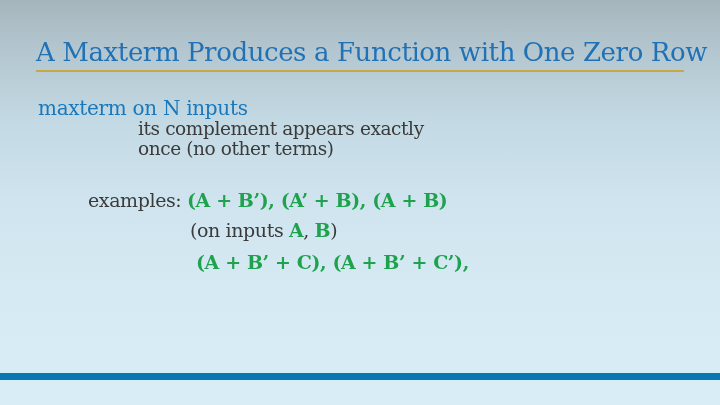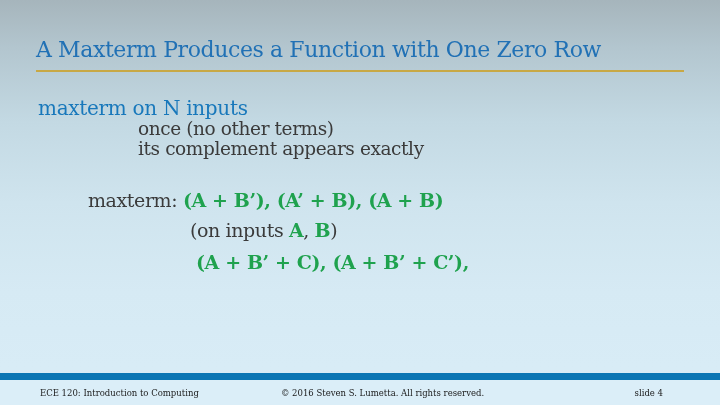--- a/index.html
+++ b/index.html
@@ -18,21 +18,21 @@
       #cfe4ee 50%,
       #d6eaf4 72%,
       var(--bg_bottom) 100%);
   }
 
   .title {
     position: absolute;
     left: 36px;
     top: 37px;
     width: 660px;
-    font-size: 22px;
+    font-size: 26px;
     letter-spacing: -0.4px;
     color: var(--title_blue);
     white-space: nowrap;
   }
 
   .title-rule {
     position: absolute;
     left: 36px;
     top: 70px;
     width: 648px;
@@ -108,39 +108,34 @@
 <body>
 
 <div class="slide">
 
   <div class="title">A Maxterm Produces a Function with One Zero Row</div>
   <div class="title-rule"></div>
 
   <div class="heading">maxterm on N inputs</div>
 
   <div class="definition">
+    <div>its complement appears exactly</div>
     <div>once (no other terms)</div>
-    <div>its complement appears exactly</div>
   </div>
 
   <div class="ex-line ex-label">
-    <span>maxterm: </span><span class="green">(A + B’), (A’ + B), (A + B)</span>
+    <span>examples: </span><span class="green">(A + B’), (A’ + B), (A + B)</span>
   </div>
 
   <div class="ex-line ex-on-two">
     <span>(on inputs </span><span class="green">A</span><span>, </span><span class="green">B</span><span>)</span>
   </div>
 
   <div class="ex-line ex-three-1">
     <span class="green">(A + B’ + C), (A + B’ + C’),</span>
   </div>
 
 
 
   <div class="footer-bar"></div>
 
-  <div class="footer">
-    <span class="footer-course">ECE 120: Introduction to Computing</span>
-    <span class="footer-copyright">© 2016 Steven S. Lumetta.  All rights reserved.</span>
-    <span class="footer-slide">slide 4</span>
-  </div>
 
 </div>
 
 </body></html>

